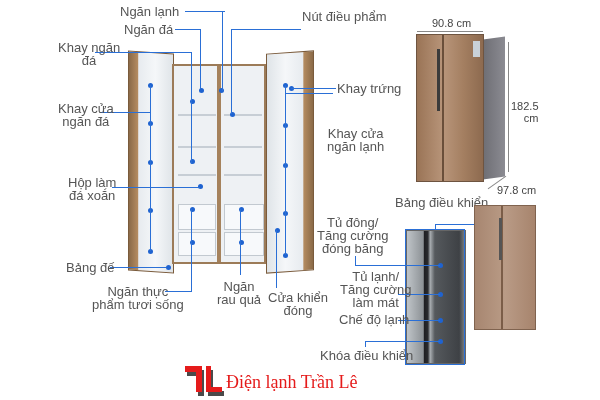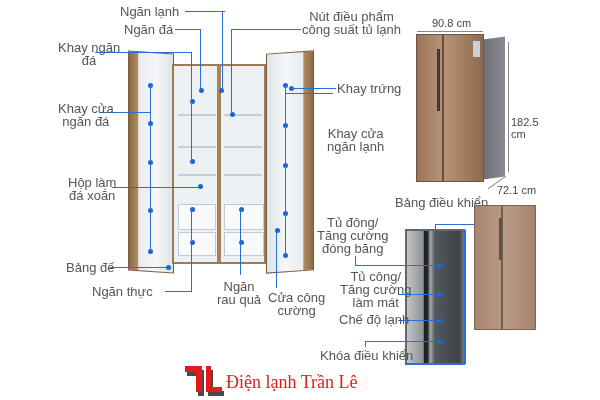--- a/index.html
+++ b/index.html
@@ -108,54 +108,54 @@
   <div>Khay cửa</div>
     <div>ngăn đá</div>
 </div>
 <div class="lbl" style="left:68px;top:176px">
   <div>Hộp làm</div>
     <div>đá xoắn</div>
 </div>
 <div class="lbl" style="left:66px;top:261px">Bảng đế</div>
 <div class="lbl" style="left:92px;top:285px">
   <div>Ngăn thực</div>
+    <div>phẩm tươi sống</div>
 </div>
 <div class="lbl" style="left:217px;top:280px">
   <div>Ngăn</div>
     <div>rau quả</div>
 </div>
 <div class="lbl" style="left:268px;top:291px">
-  <div>Cửa công</div>
-    <div>cường</div>
+  <div>Cửa khiển</div>
+    <div>đóng</div>
 </div>
 <div class="lbl" style="left:302px;top:10px">
   <div>Nút điều phẩm</div>
-    <div>công suất tủ lạnh</div>
 </div>
 <div class="lbl" style="left:337px;top:82px">Khay trứng</div>
 <div class="lbl" style="left:327px;top:127px">
   <div>Khay cửa</div>
     <div>ngăn lạnh</div>
 </div>
 
 <div class="fr1-side"></div>
 <div class="fr1">
   <div class="seam"></div>
     <div class="handle"></div>
     <div class="panel"></div>
 </div>
 <div class="dim-line" style="left:417px;top:31px;width:66px;height:1px"></div>
 <div class="dim" style="left:432px;top:17px">90.8 cm</div>
 <div class="dim-line" style="left:508px;top:42px;width:1px;height:130px"></div>
-<div class="dim" style="left:511px;top:116px;text-align:left">
+<div class="dim" style="left:511px;top:100px;text-align:right">
   <div>182.5</div>
     <div>cm</div>
 </div>
 <div class="dim-line" style="left:486px;top:182px;width:22px;height:1px;transform:rotate(-35deg)"></div>
-<div class="dim" style="left:497px;top:184px">72.1 cm</div>
+<div class="dim" style="left:497px;top:184px">97.8 cm</div>
 
 <div class="panel-big"></div>
 <div class="panel-box"></div>
 <div class="dot" style="left:438px;top:263px"></div>
 <div class="dot" style="left:438px;top:292px"></div>
 <div class="dot" style="left:438px;top:318px"></div>
 <div class="dot" style="left:438px;top:339px"></div>
 <div class="ln" style="left:355px;top:265px;width:85px;height:1px"></div>
 <div class="ln" style="left:355px;top:256px;width:1px;height:10px"></div>
 <div class="ln" style="left:398px;top:294px;width:42px;height:1px"></div>
@@ -164,21 +164,21 @@
 <div class="ln" style="left:365px;top:341px;width:1px;height:6px"></div>
 <div class="ln" style="left:435px;top:224px;width:75px;height:1px"></div>
 <div class="ln" style="left:435px;top:224px;width:1px;height:6px"></div>
 
 <div class="lbl" style="left:317px;top:216px">
   <div>Tủ đông/</div>
     <div>Tăng cường</div>
     <div>đóng băng</div>
 </div>
 <div class="lbl" style="left:340px;top:270px">
-  <div>Tủ công/</div>
+  <div>Tủ lạnh/</div>
     <div>Tăng cường</div>
     <div>làm mát</div>
 </div>
 <div class="lbl" style="left:339px;top:313px">Chế độ lạnh</div>
 <div class="lbl" style="left:320px;top:349px">Khóa điều khiển</div>
 <div class="lbl" style="left:395px;top:196px">Bảng điều khiển</div>
 
 <div class="fr2">
   <div class="seam"></div>
     <div class="handle"></div>

